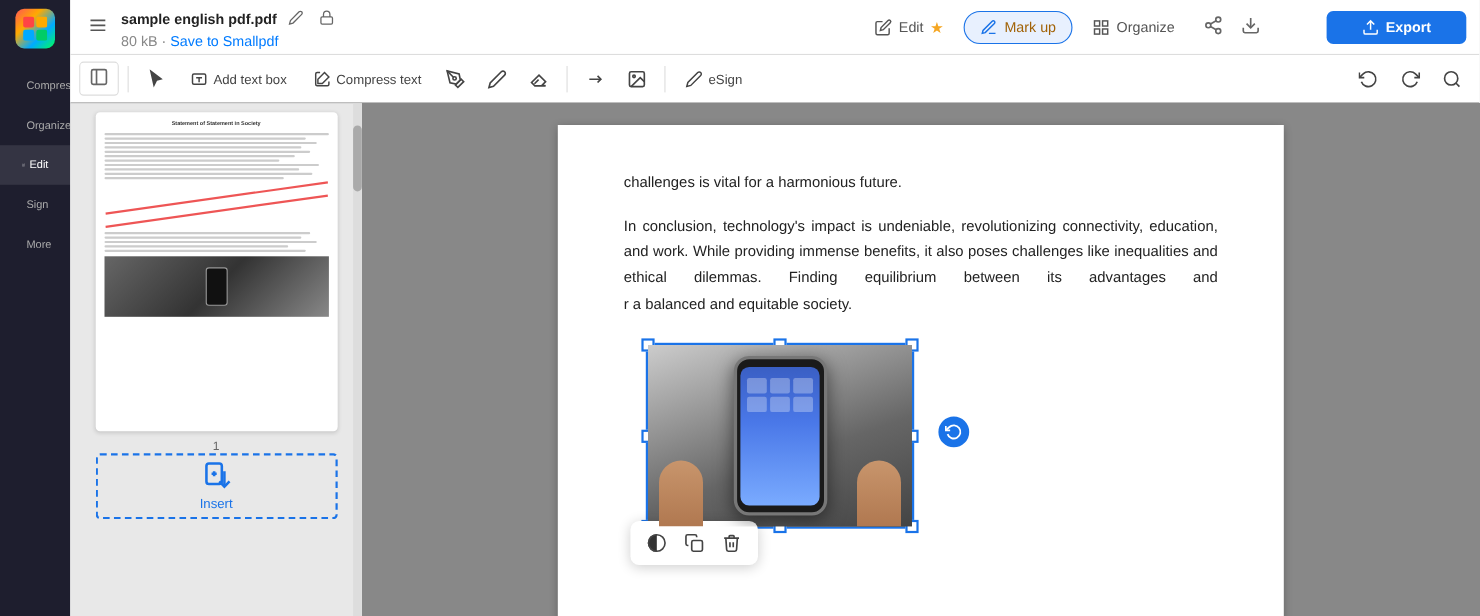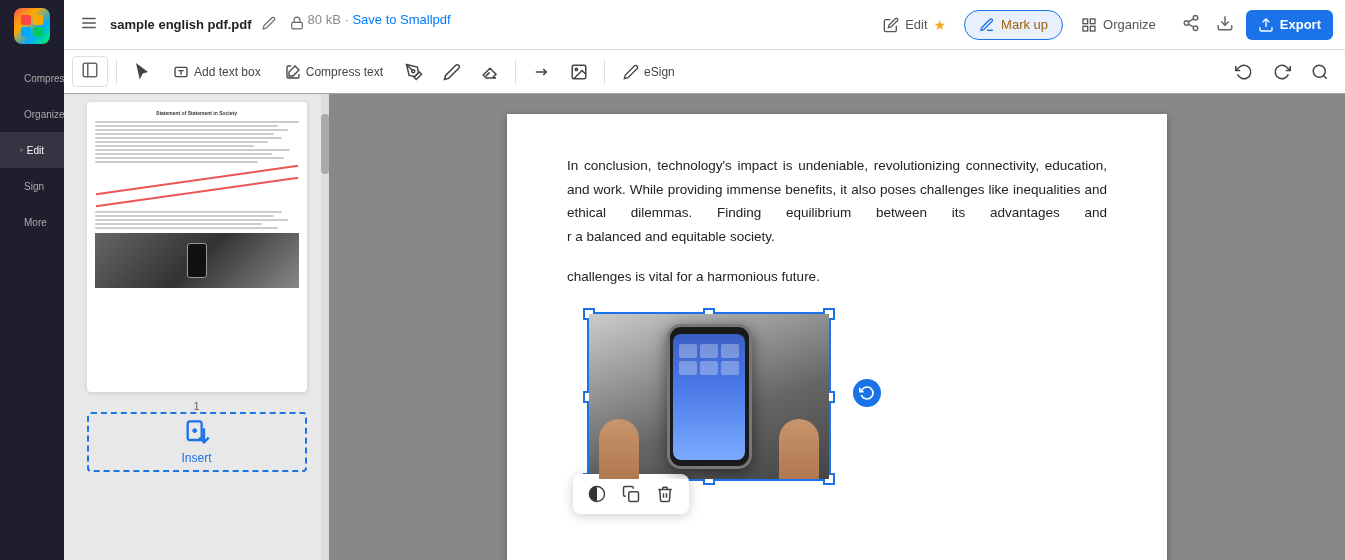--- a/index.html
+++ b/index.html
@@ -67,21 +67,21 @@
       gap: 8px;
       flex: 1;
     }
     .hamburger-btn {
       background: none;
       border: none;
       cursor: pointer;
       padding: 4px;
       color: #555;
     }
-    .file-info { display: flex; flex-direction: row; }
+    .file-info { display: flex; flex-direction: column; }
     .file-name { font-size: 13px; font-weight: 600; color: #222; display: flex; align-items: center; gap: 6px; }
     .file-meta { font-size: 13px; color: #888; }
     .file-meta a { color: #007bff; text-decoration: none; }
     .icon-btn {
       background: none;
       border: none;
       cursor: pointer;
       padding: 4px;
       color: #666;
     }
@@ -115,27 +115,28 @@
     .topbar-right {
       display: flex;
       align-items: center;
       gap: 8px;
     }
     .export-btn {
       background: #1a73e8;
       color: #fff;
       border: none;
       border-radius: 6px;
-      padding: 7px 12px;
+      padding: 7px 32px;
       font-size: 13px;
       font-weight: 600;
       cursor: pointer;
       display: flex;
       align-items: center;
       gap: 6px;
+      margin-left: 48px;
     }
 
     
     .toolbar {
       height: 44px;
       background: #fff;
       border-bottom: 1px solid #a3a3a3;
       display: flex;
       align-items: center;
       padding: 0 8px;
@@ -661,28 +662,28 @@
           <path d="M18 8v12"></path>
           <path d="M14 16l4 4 4-4"></path>
         </svg>
         <span class="pages-insert-label">Insert</span>
       </div>
     </div>
 
     <div class="pdf-viewer">
       <div class="pdf-page">
         <div class="pdf-text">
+          <p>challenges is vital for a harmonious future.</p>
           <p>
             <span>In conclusion, technology's impact is undeniable, revolutionizing connectivity, education, and work. While providing immense benefits, it also poses challenges like inequalities and ethical dilemmas. Finding equilibrium between its advantages and</span>
             
             <span style="position:relative; display:inline-block;">
               <span>r a balanced and equitable society.</span>
             </span>
           </p>
-          <p>challenges is vital for a harmonious future.</p>
         </div>
 
         
         <div style="position:relative; display:inline-block; margin-left:20px;">
           <div class="selected-image-container">
             
             <div class="resize-handle tl"></div>
             <div class="resize-handle tr"></div>
             <div class="resize-handle bl"></div>
             <div class="resize-handle br"></div>

